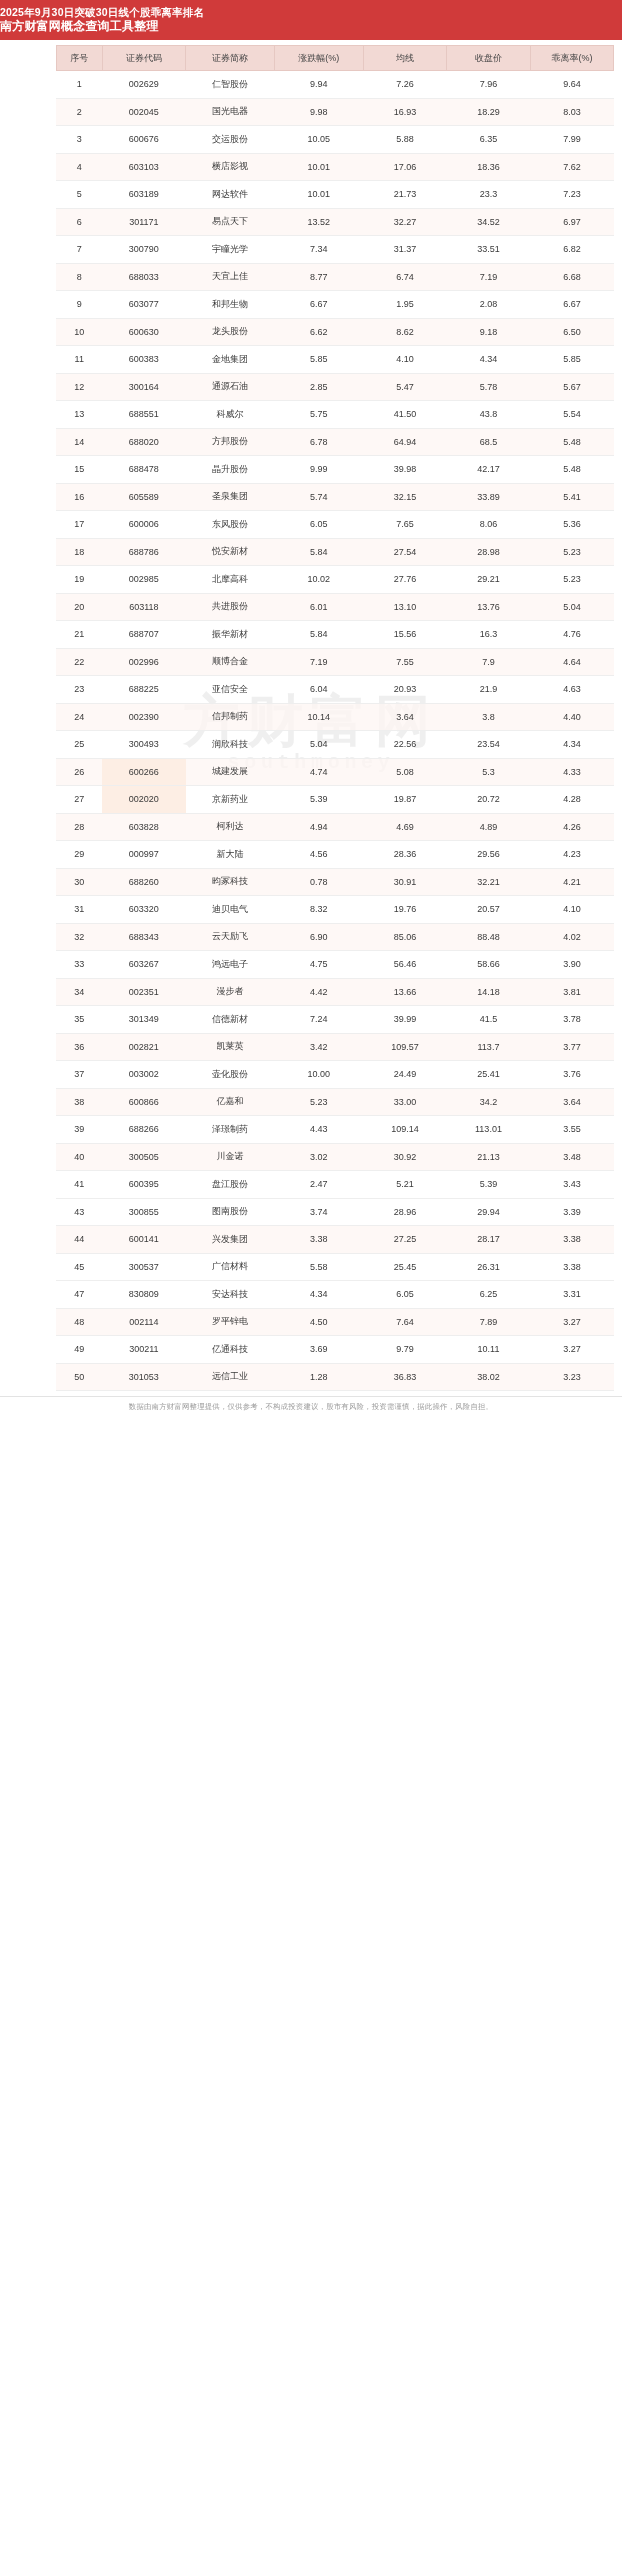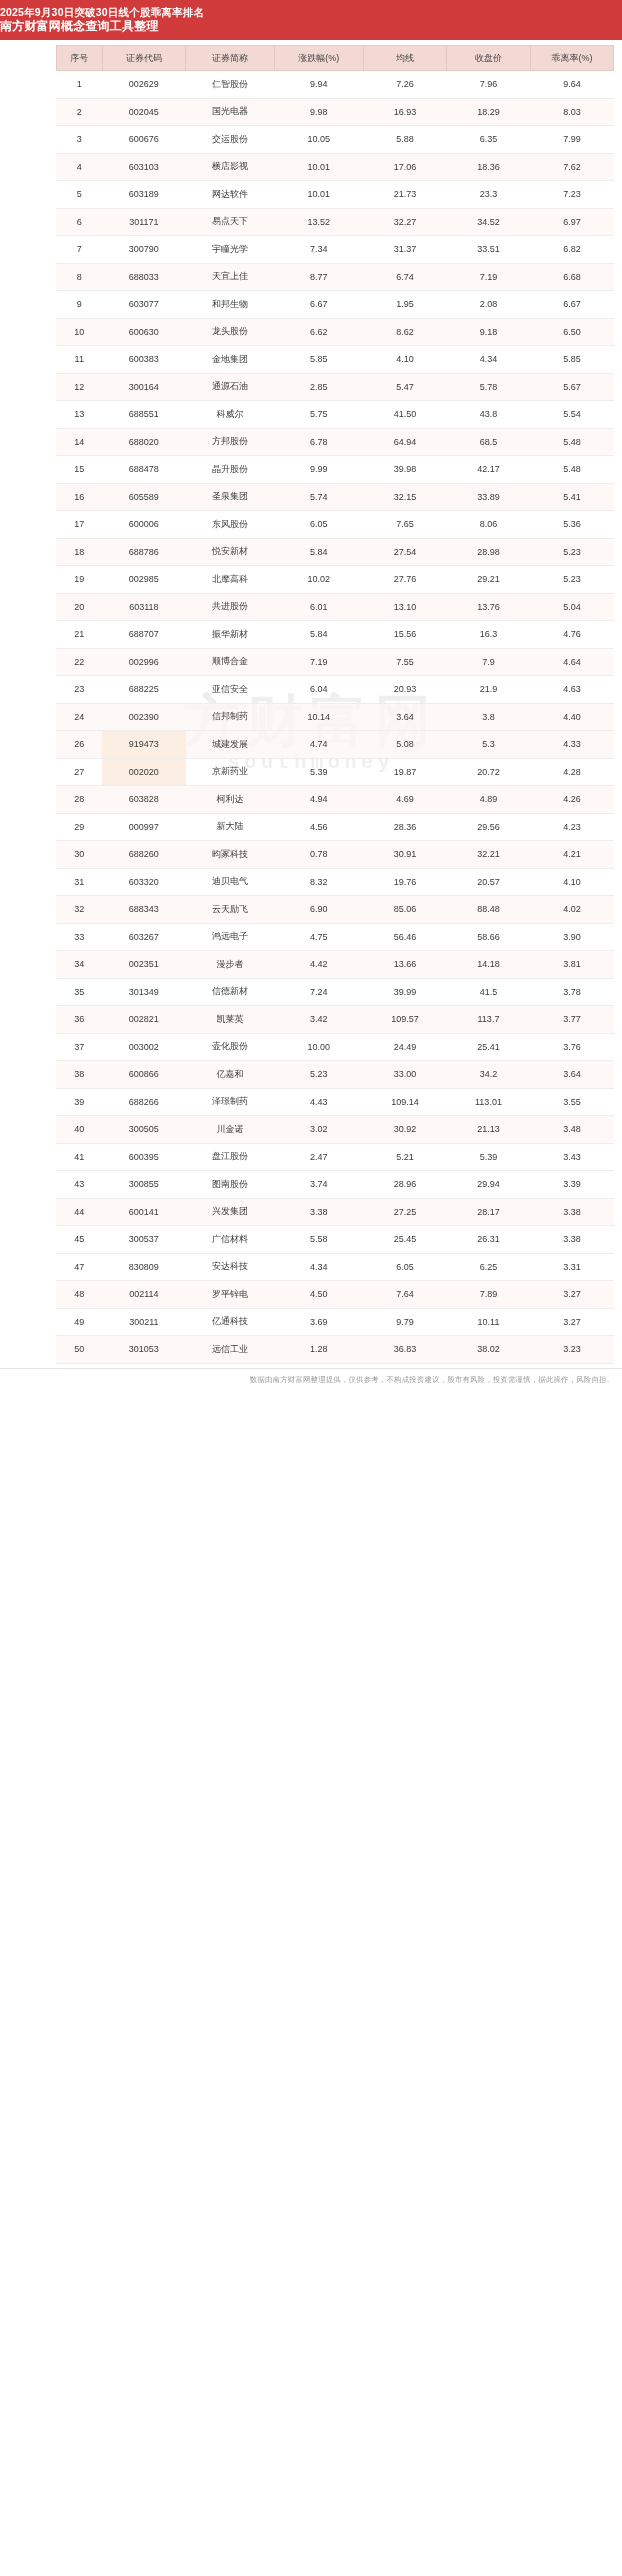--- a/index.html
+++ b/index.html
@@ -111,21 +111,21 @@
     pointer-events: none;
     z-index: 1;
     font-family: Liberation Mono, monospace;
   }
   .footer {
     margin-top: 4.7px;
     border-top: 0.8px solid #e3e3e3;
     padding: 5.4px 7.8px 7px 7.8px;
     font-size: 7.4px;
     color: #9a9a9a;
-    text-align: right;
+    text-align: center;
     letter-spacing: 0.2px;
   }
 </style>
 </head>
 <body>
 
 <div class="page">
 
   <div class="header">
     <div class="line1">2025年9月30日突破30日线个股乖离率排名</div>
@@ -358,23 +358,32 @@
           </tr>
           <tr class="alt">
             <td class="col-0">24</td>
             <td class="col-1">002390</td>
             <td class="col-2">信邦制药</td>
             <td class="col-3">10.14</td>
             <td class="col-4">3.64</td>
             <td class="col-5">3.8</td>
             <td class="col-6">4.40</td>
           </tr>
+          <tr>
+            <td class="col-0">25</td>
+            <td class="col-1">300493</td>
+            <td class="col-2">润欣科技</td>
+            <td class="col-3">5.04</td>
+            <td class="col-4">22.56</td>
+            <td class="col-5">23.54</td>
+            <td class="col-6">4.34</td>
+          </tr>
           <tr class="alt">
             <td class="col-0">26</td>
-            <td class="col-1 hl-code hl-cell">919473</td>
+            <td class="col-1 hl-code hl-cell">600266</td>
             <td class="col-2">城建发展</td>
             <td class="col-3">4.74</td>
             <td class="col-4">5.08</td>
             <td class="col-5">5.3</td>
             <td class="col-6">4.33</td>
           </tr>
           <tr>
             <td class="col-0">27</td>
             <td class="col-1 hl-code hl-cell">002020</td>
             <td class="col-2">京新药业</td>

